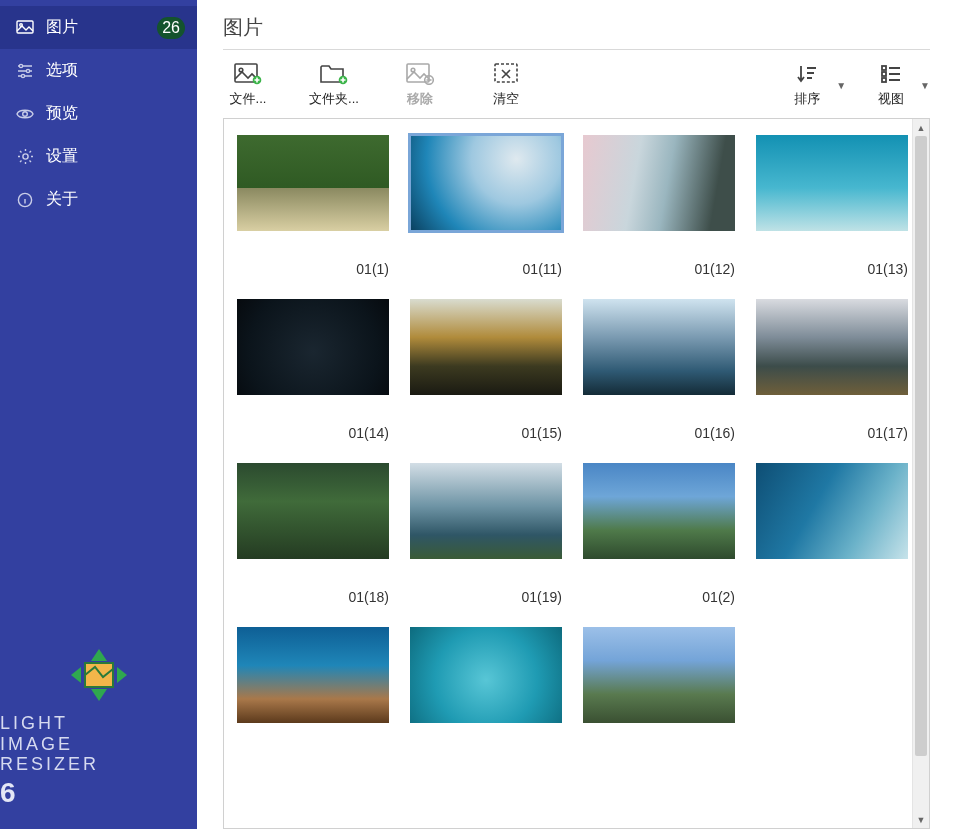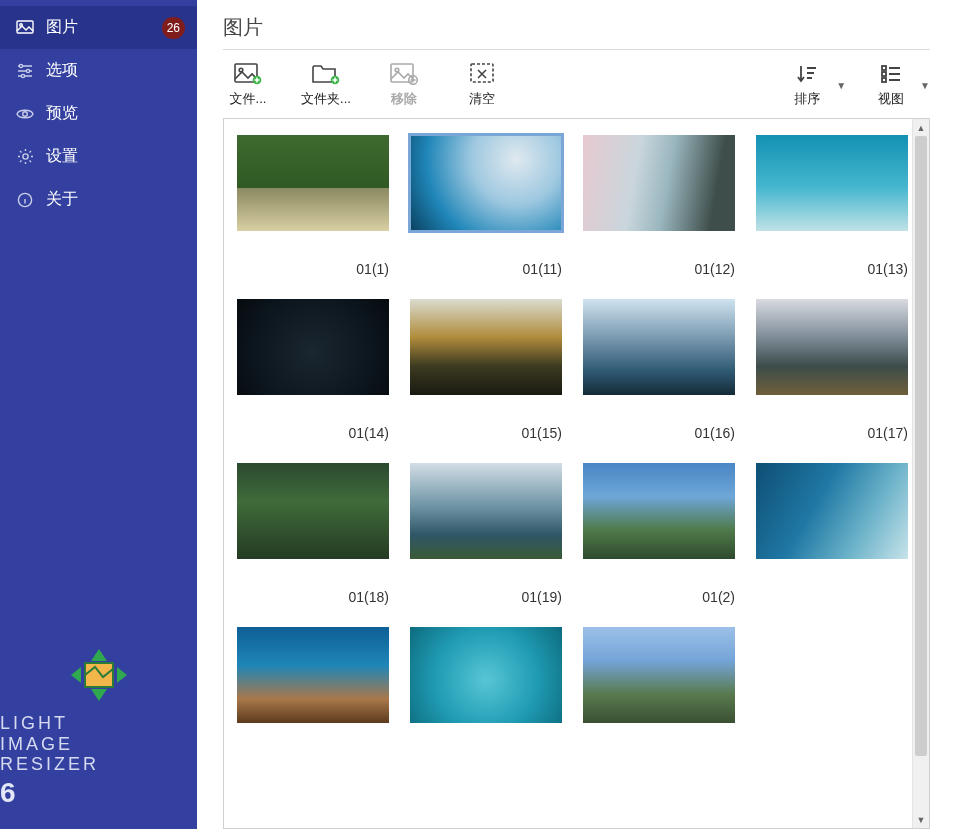--- a/index.html
+++ b/index.html
@@ -5,29 +5,29 @@
 * { box-sizing: border-box; margin: 0; padding: 0; }
 html, body { width: 956px; height: 829px; font-family: "Microsoft YaHei", Arial, sans-serif; overflow: hidden; background: #fff; }
 .app { display: flex; width: 956px; height: 829px; }
 .sidebar { width: 197px; background: #3340A0; color: #fff; display: flex; flex-direction: column; position: relative; }
 .side-items { padding-top: 6px; }
 .side-item { display: flex; align-items: center; height: 43px; padding: 0 14px; font-size: 16px; cursor: pointer; position: relative; }
 .side-item.active { background: #28348C; }
 .side-item .icon { width: 22px; display: flex; justify-content: center; margin-right: 10px; }
 .side-item .icon svg { stroke: #c9cde8; }
 .side-item.active .icon svg { stroke: #fff; }
-.badge { position: absolute; right: 12px; top: 50%; transform: translateY(-50%); background: #7f1d1d; color: #fff; border-radius: 11px; min-width: 22px; height: 22px; font-size: 12px; display: flex; align-items: center; justify-content: center; padding: 0 5px; }
+.badge { position: absolute; right: 12px; top: 50%; transform: translateY(-50%); background: #14532d; color: #fff; border-radius: 11px; min-width: 22px; height: 22px; font-size: 16px; display: flex; align-items: center; justify-content: center; padding: 0 5px; }
 .brand { position: absolute; left: 0; right: 0; bottom: 20px; color: #cfd4ef; }
 .brand .logo { width: 64px; height: 56px; margin: 0 auto 10px; position: relative; }
 .brand .name { font-size: 18px; letter-spacing: 3px; line-height: 1.15; font-weight: 300; color: #d6daf0; }
 .brand .ver { font-size: 28px; font-weight: 700; color: #e4e7f6; letter-spacing: 2px; margin-top: 2px; }
 .main { flex: 1; display: flex; flex-direction: column; padding: 14px 26px 0 26px; }
 .title { font-size: 20px; color: #444; padding-bottom: 8px; border-bottom: 1px solid #d9d9d9; }
 .toolbar { display: flex; align-items: flex-start; padding: 12px 0 6px; }
-.toolbar-left { display: flex; gap: 28px; }
+.toolbar-left { display: flex; gap: 36px; }
 .toolbar-right { margin-left: auto; display: flex; gap: 20px; }
 .tbtn { display: flex; flex-direction: column; align-items: center; font-size: 13px; color: #222; cursor: pointer; min-width: 50px; }
 .tbtn .ticon { width: 30px; height: 24px; display: flex; align-items: center; justify-content: center; margin-bottom: 4px; }
 .tbtn.disabled { color: #a9a9a9; cursor: default; font-weight: bold; }
 .tbtn.disabled svg * { stroke: #a9a9a9; fill: none; }
 .tdrop { display: flex; align-items: center; gap: 4px; cursor: pointer; }
 .tdrop .caret { font-size: 10px; color: #666; }
 .gallery-wrap { flex: 1; border: 1px solid #d0d0d0; margin-top: 4px; position: relative; overflow: hidden; }
 .gallery { position: absolute; inset: 0 17px 0 0; overflow-y: scroll; padding: 16px 4px 8px 4px; }
 .gallery::-webkit-scrollbar { width: 0; }

